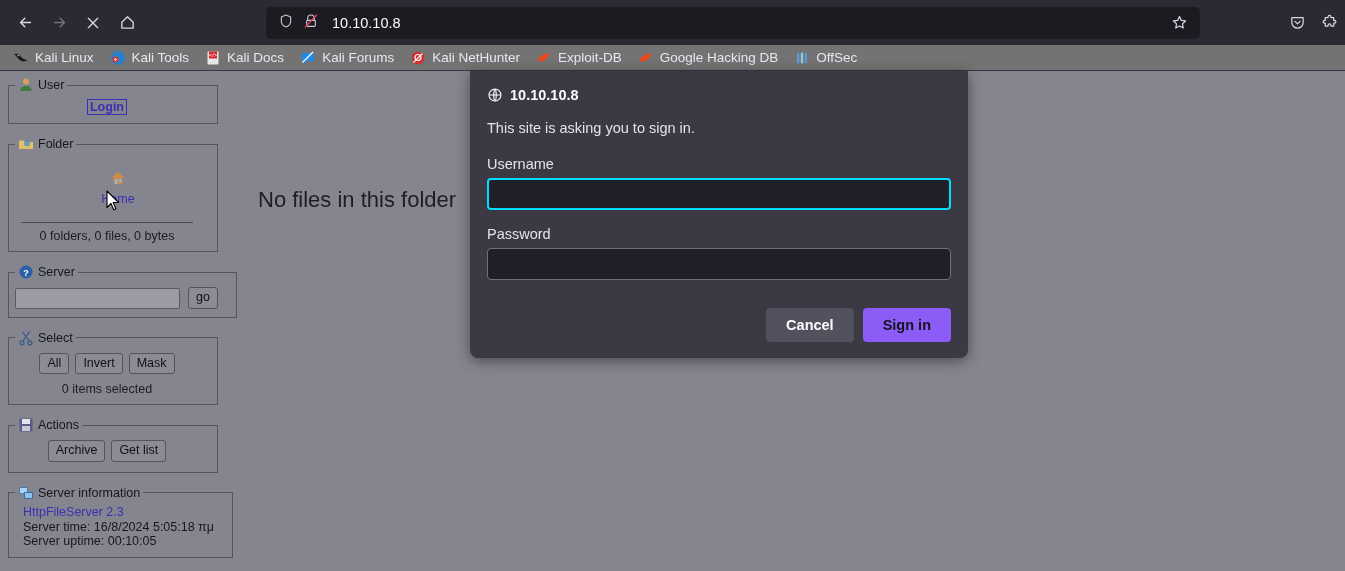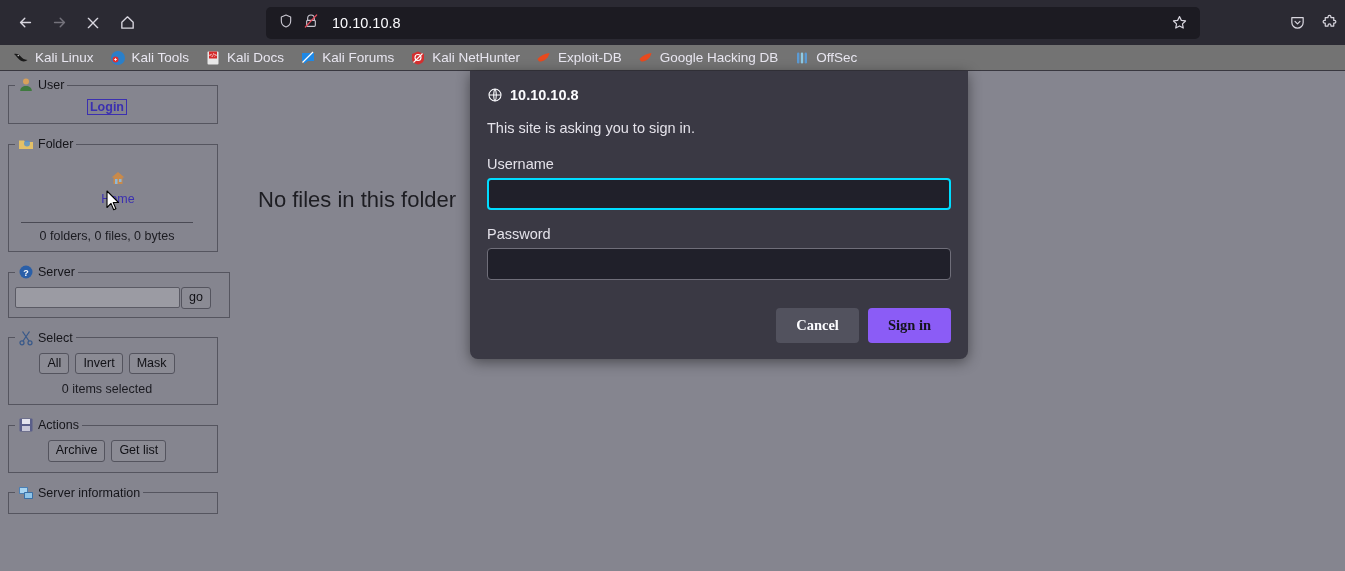--- a/index.html
+++ b/index.html
@@ -140,21 +140,21 @@
   .folder-sep {
     border: none;
     border-top: 1px solid #4a4a54;
     margin: 16px 6px 6px 6px;
   }
   .stats {
     font-size: 12.5px;
     color: #1b1b21;
     text-align: center;
   }
-  .search-row { display: flex; align-items: flex-start; gap: 1px; margin-top: 3px; }
+  .search-row { display: flex; align-items: flex-end; gap: 8px; margin-top: 3px; }
   .search-input {
     flex: 1 1 auto;
     height: 21px;
     background: #9b9ba3;
     border: 1px solid #5a5a64;
     border-radius: 2px;
     font-family: "Liberation Sans", sans-serif;
     font-size: 12px;
     color: #101014;
     padding: 0 4px;
@@ -234,21 +234,21 @@
   }
   .auth-input.focused {
     border: 2px solid #00ddff;
     outline: none;
   }
   .auth-buttons {
     display: flex; justify-content: flex-end; gap: 9px;
     margin-top: 12px;
   }
   .dlg-btn {
-    font-family: Liberation Serif, serif;
+    font-family: Liberation Sans, sans-serif;
     font-size: 14.5px;
     font-weight: bold;
     border: none;
     border-radius: 4px;
     padding: 9px 20px;
     cursor: pointer;
   }
   .dlg-btn.cancel { background: #52525e; color: #fbfbfe; }
   .dlg-btn.signin { background: #8b5cf6; color: #14141a; }
 
@@ -480,20 +480,25 @@
     <fieldset class="panel">
       <legend>
         <svg class="legend-icon" viewBox="0 0 16 16">
             <rect x="1" y="2" width="9" height="7" rx="0.8" fill="#4a7fb5"></rect>
             <rect x="2" y="3" width="7" height="5" fill="#a8d4f0"></rect>
             <rect x="6" y="7" width="9" height="7" rx="0.8" fill="#3a6fa5"></rect>
             <rect x="7" y="8" width="7" height="5" fill="#8ec4e8"></rect>
           </svg>
         <span>Server information</span>
       </legend>
+      <div class="server-info">
+        <div><a class="hfs-link">HttpFileServer 2.3</a></div>
+        <div>Server time: 16/8/2024 5:05:18 πμ</div>
+        <div>Server uptime: 00:10:05</div>
+      </div>
     </fieldset>
   </div>
 
   <div class="dialog-overlay">
     <div class="auth-dialog">
       <div class="auth-title">
         <svg width="16" height="16" viewBox="0 0 24 24" fill="none" stroke="#fbfbfe" stroke-width="1.6">
             <circle cx="12" cy="12" r="9"></circle>
             <path d="M3 12h18M12 3c2.6 3 2.6 15 0 18M12 3c-2.6 3-2.6 15 0 18"></path>
           </svg>

